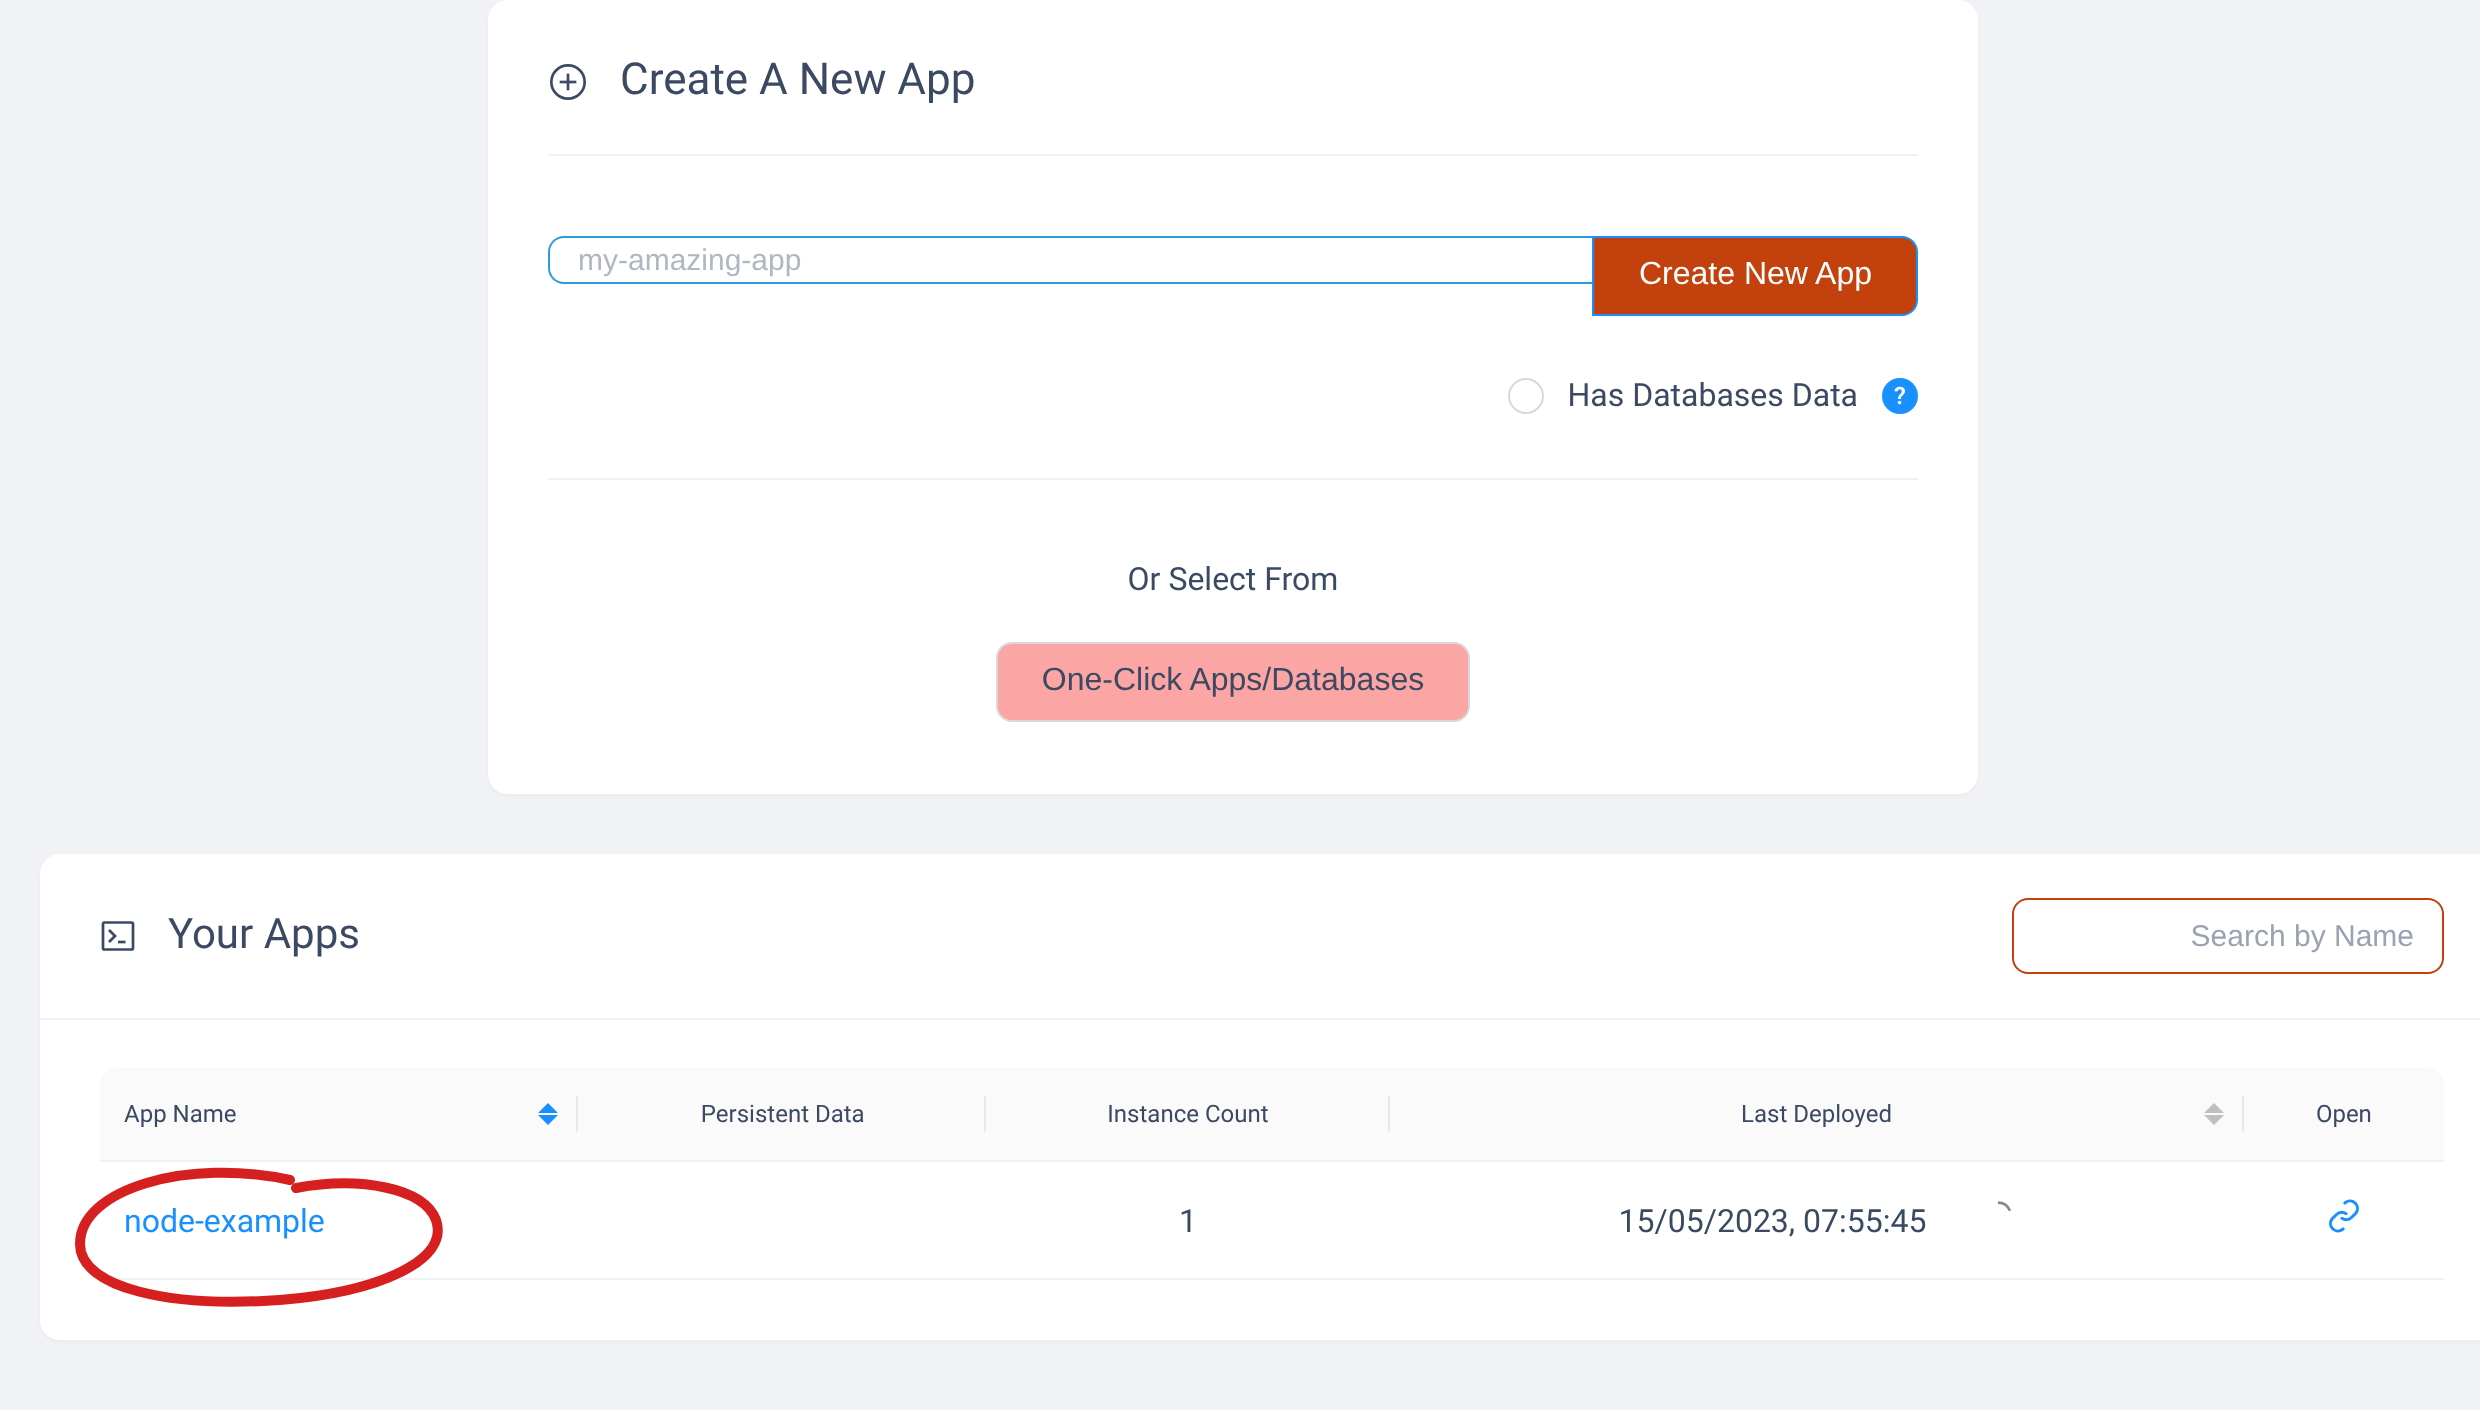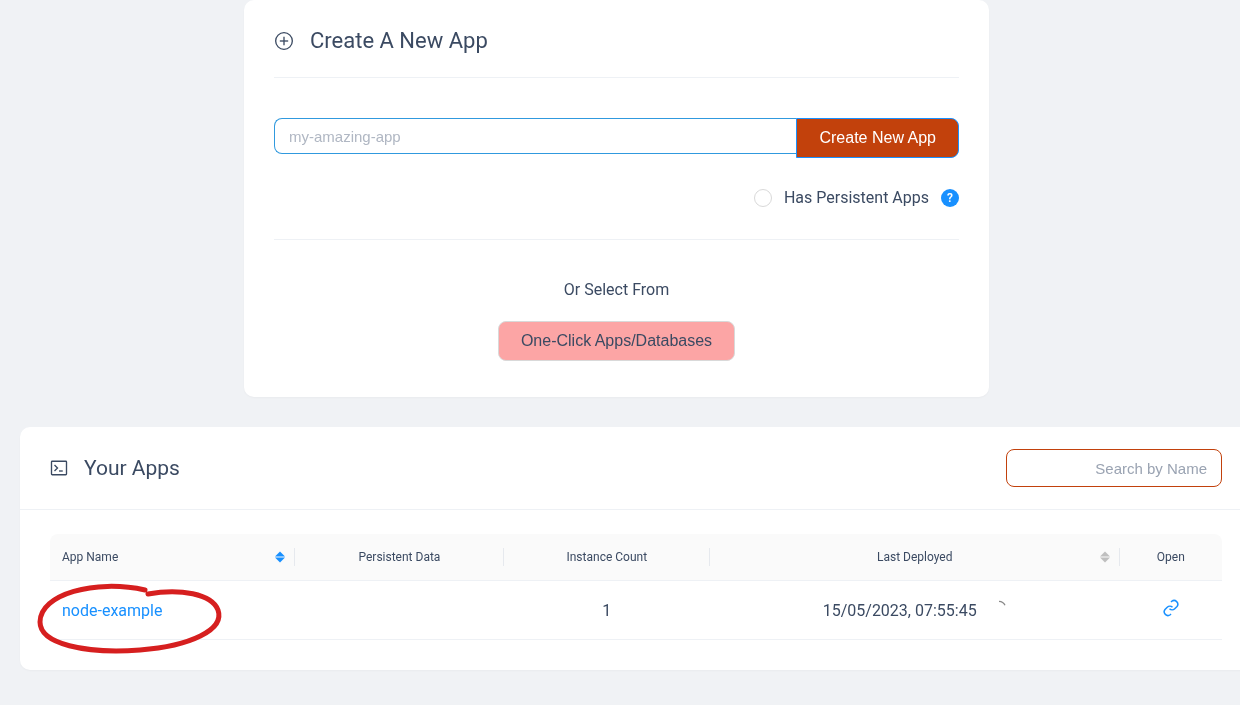--- a/index.html
+++ b/index.html
@@ -48,21 +48,21 @@
     }
     .plus-circle-icon svg {
       display: block;
     }
     .input-row {
       display: flex;
       width: 100%;
     }
     .app-name-input {
       flex: 1;
-      height: 36px;
+      height: 24px;
       border: 1px solid #3099de;
       border-right: none;
       border-radius: 8px 0 0 8px;
       padding: 0 14px;
       font-size: 15px;
       color: #333;
       outline: none;
     }
     .app-name-input::placeholder {
       color: #b0b7c3;
@@ -247,21 +247,21 @@
     }
     .app-link {
       color: #1890ff;
       text-decoration: none;
       cursor: pointer;
     }
     .deploy-cell {
       display: flex;
       align-items: center;
       justify-content: center;
-      gap: 14px;
+      gap: 28px;
     }
     .spinner {
       color: #888;
       font-size: 16px;
     }
     .link-icon {
       width: 18px;
       height: 18px;
       display: inline-block;
       cursor: pointer;
@@ -291,21 +291,21 @@
     <span class="card-header-title">Create A New App</span>
   </div>
 
   <div class="input-row">
     <input type="text" class="app-name-input" placeholder="my-amazing-app" style="">
     <button class="create-btn">Create New App</button>
   </div>
 
   <div class="persistent-row">
     <span class="radio-circle"></span>
-    <span class="persistent-label">Has Persistent Apps</span>
+    <span class="persistent-label">Has Databases Data</span>
     <span class="help-badge">?</span>
   </div>
 
   <div class="or-select">Or Select From</div>
 
   <div class="oneclick-row">
     <button class="oneclick-btn">One-Click Apps/Databases</button>
   </div>
 </div>
 

